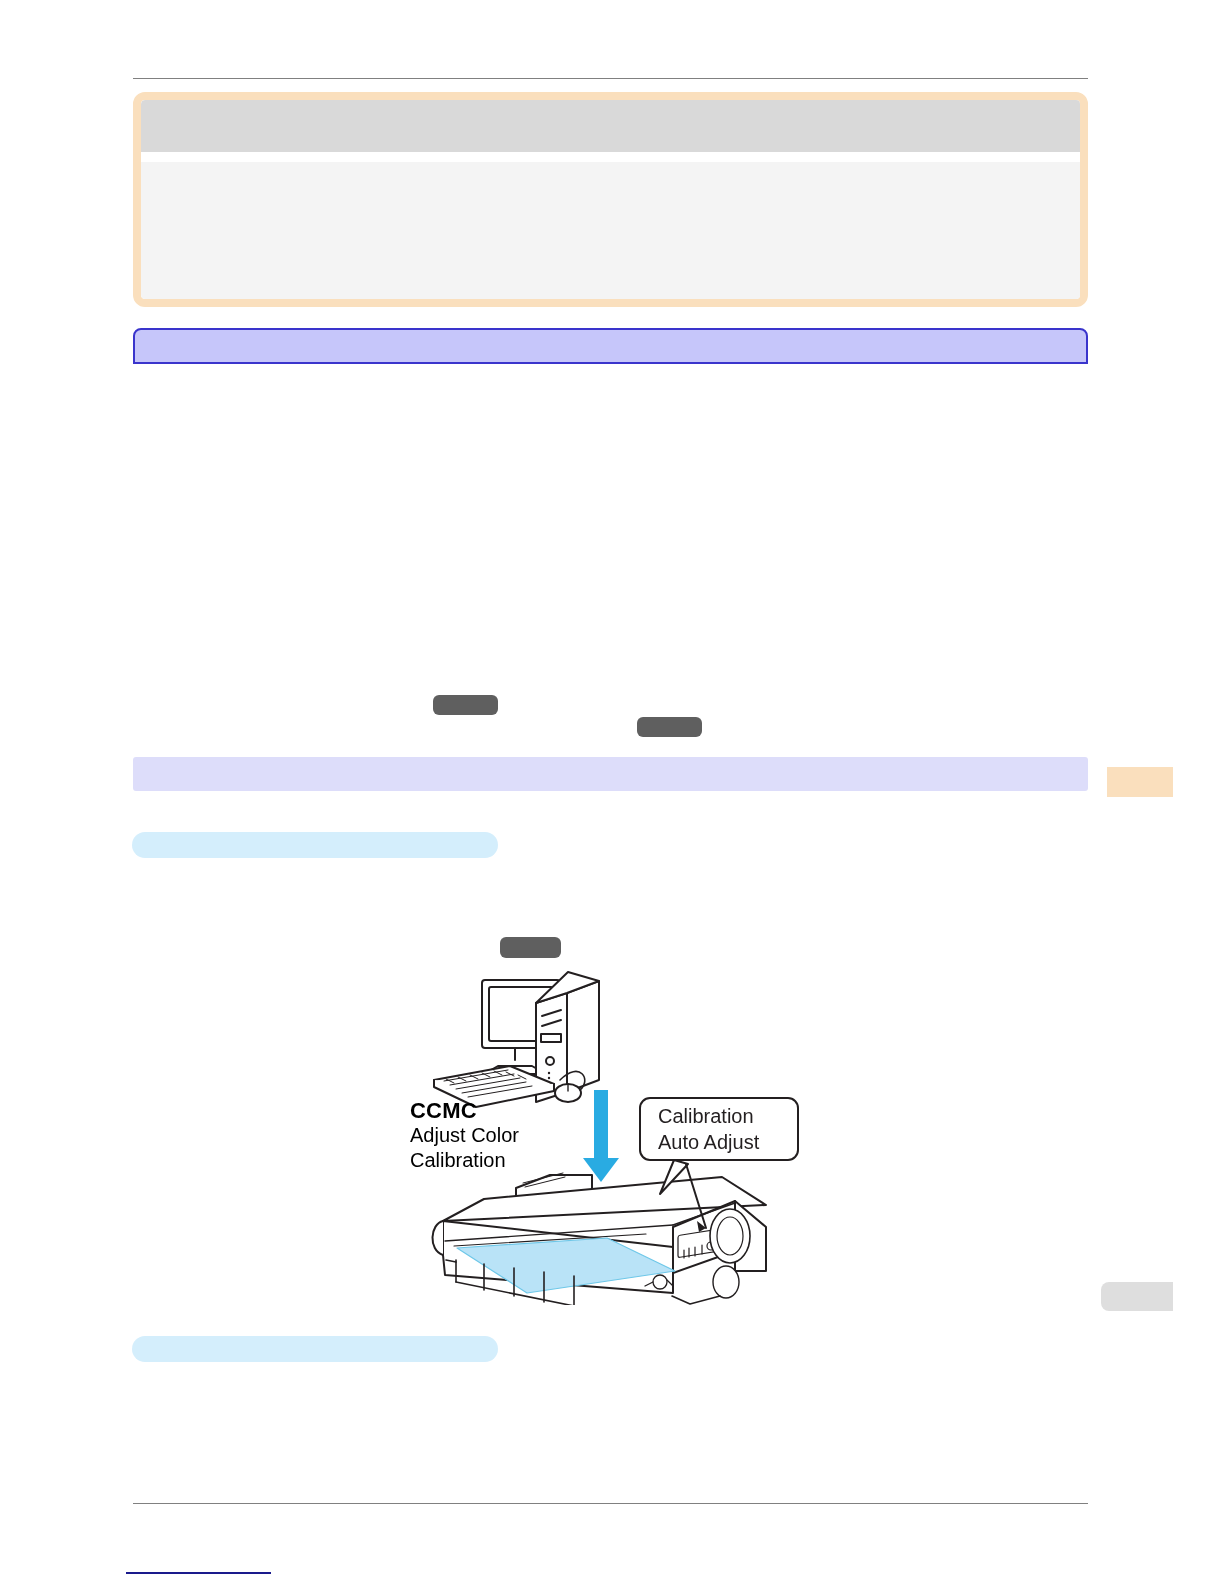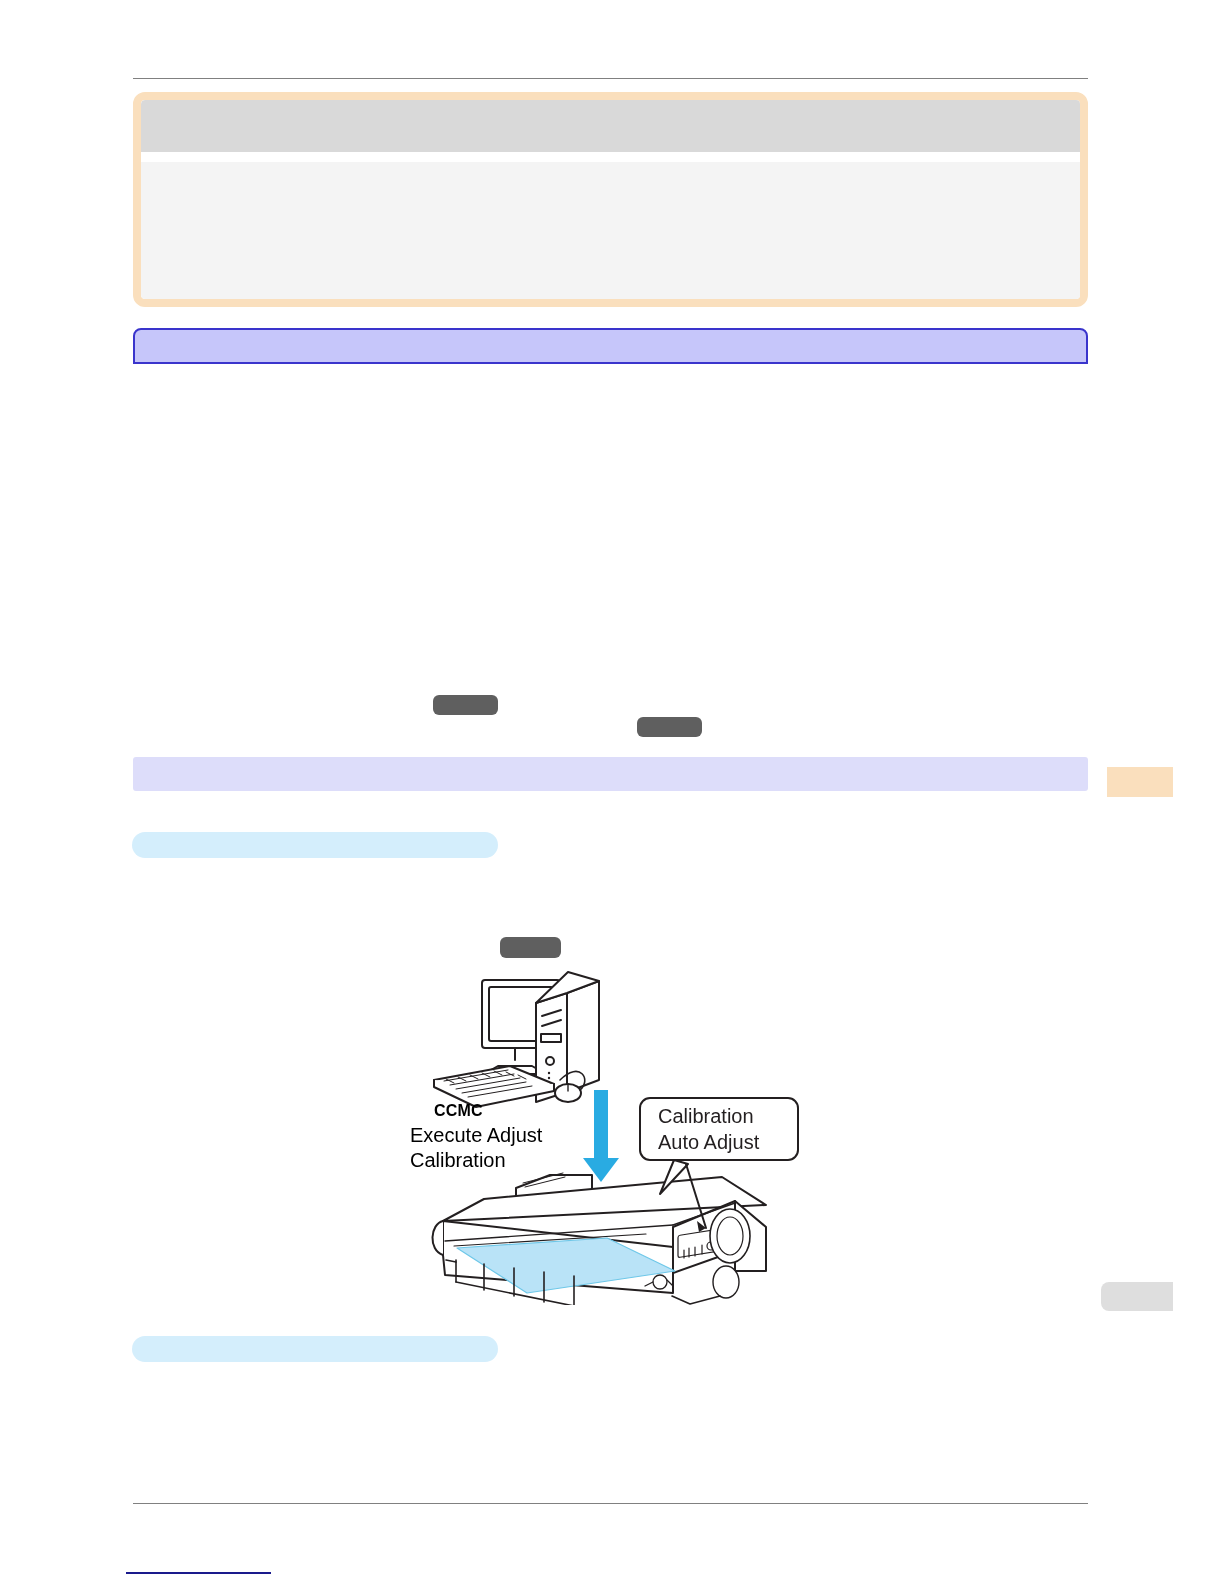--- a/index.html
+++ b/index.html
@@ -201,24 +201,23 @@
   .figure svg { display: block; }
 
   .fig-label {
     position: absolute;
     left: 0;
     top: 168px;
     width: 175px;
     line-height: 25px;
   }
   .fig-label .l1 {
-    font-size: 16px;
+    font-size: 22px;
     font-weight: bold;
     letter-spacing: .2px;
-    margin-left: 24px;
   }
   .fig-label .l2,
   .fig-label .l3 {
     font-size: 20px;
   }
 </style>
 </head>
 <body>
 
 <div id="page">
@@ -386,21 +385,21 @@
           <path d="M296 298 l-9 -7 l2 11 z" fill="#231f20" stroke="none"></path>
         </g>
       </g>
 
       <text x="248" y="193" font-family="Liberation Sans, sans-serif" font-size="20" fill="#231f20">Calibration</text>
       <text x="248" y="219" font-family="Liberation Sans, sans-serif" font-size="20" fill="#231f20">Auto Adjust</text>
     </svg>
 
     <div class="fig-label">
       <div class="l1">CCMC</div>
-      <div class="l2">Execute Adjust</div>
+      <div class="l2">Adjust Color</div>
       <div class="l3">Calibration</div>
     </div>
   </div>
 
   <div class="hrule bot"></div>
 
   <div class="footer-link">
     <div class="footer-link-text"></div>
   </div>
 

